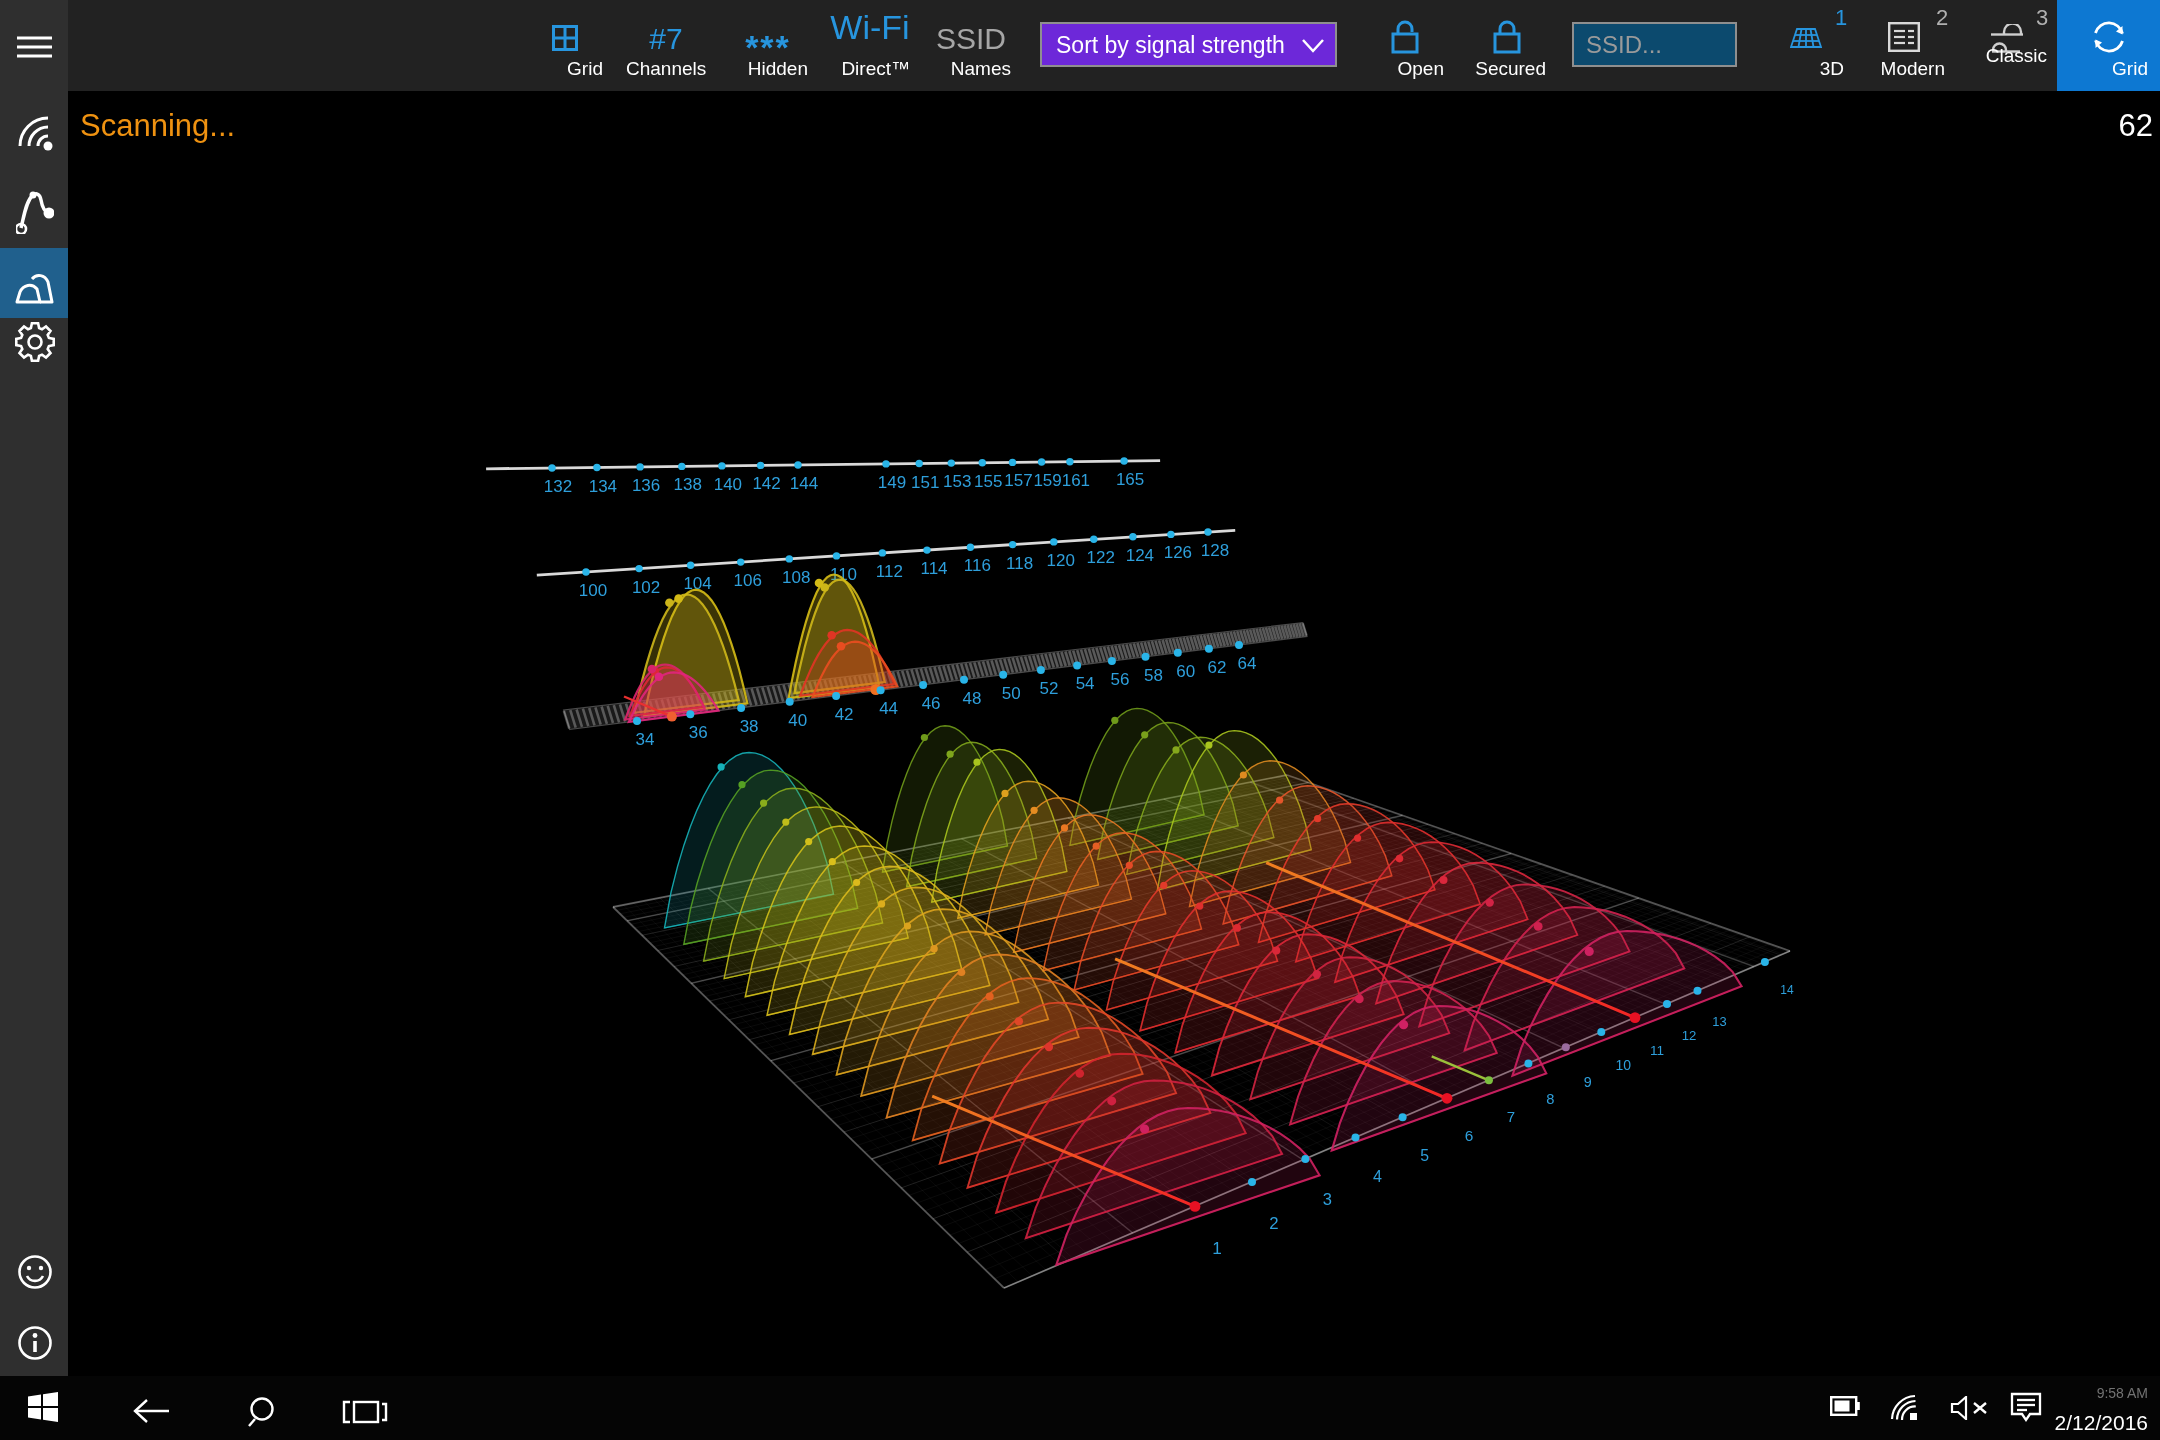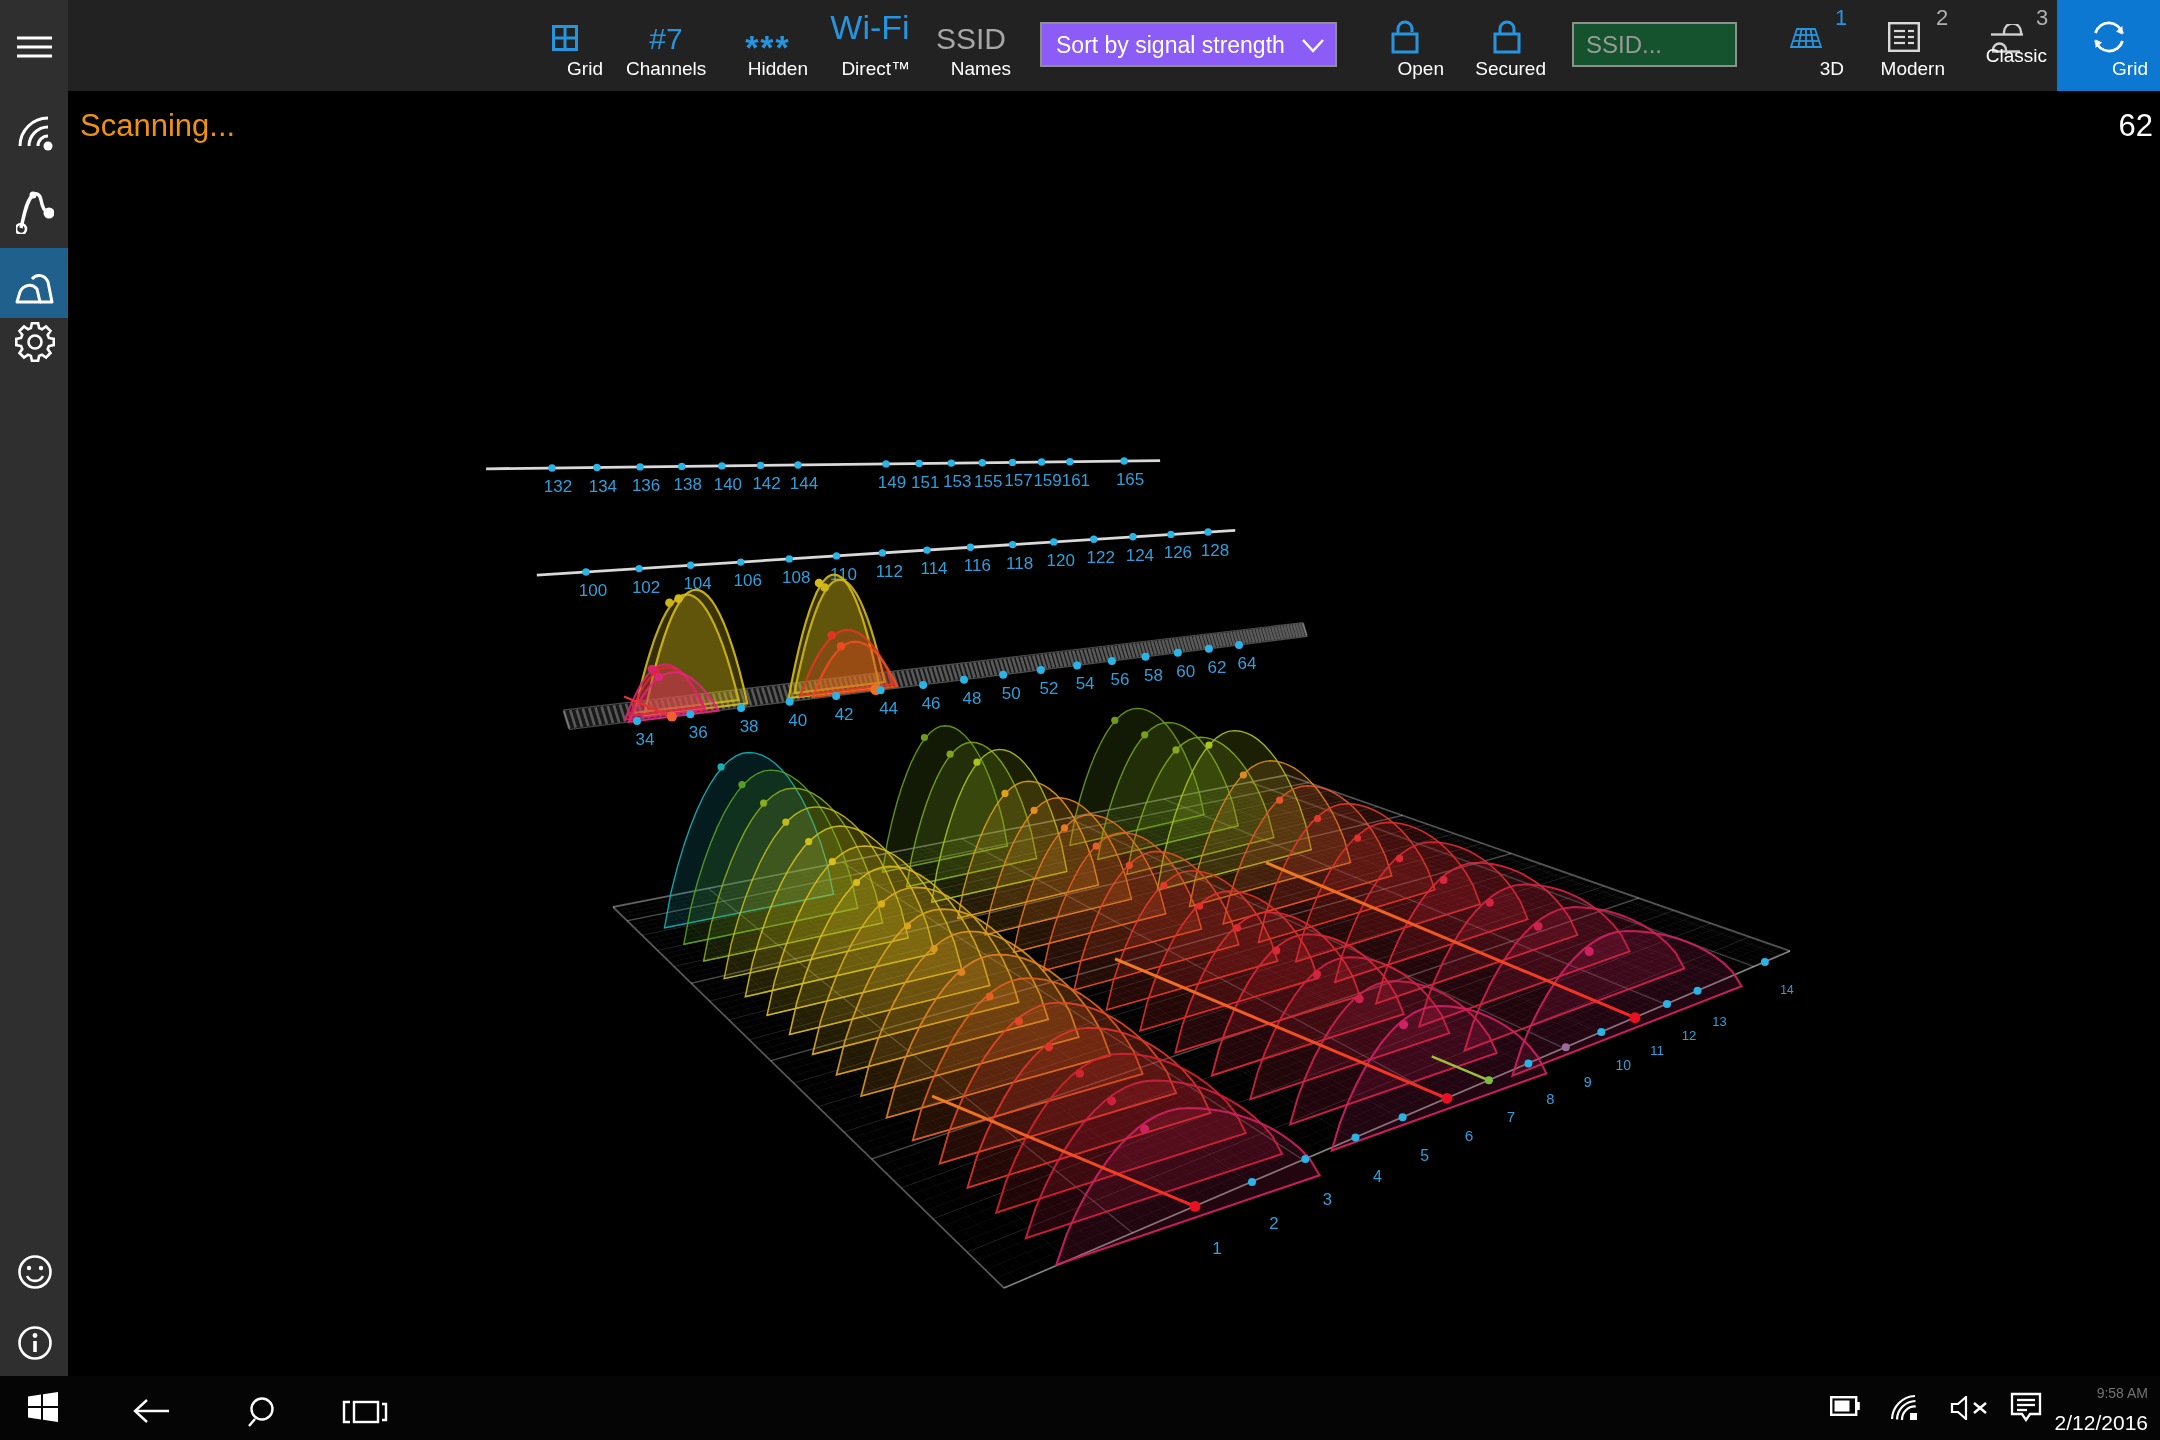--- a/index.html
+++ b/index.html
@@ -724,40 +724,40 @@
 
 <div class="tbico" style="left:728px;top:28px;width:80px;font-size:34px;letter-spacing:2px;font-weight:bold">***</div>
 <div class="tblab" style="left:728px;top:58px;width:80px">Hidden</div>
 
 <div class="tbico" style="left:830px;top:8px;width:80px;font-size:34px">Wi-Fi</div>
 <div class="tblab" style="left:830px;top:58px;width:80px">Direct™</div>
 
 <div class="tbico" style="left:931px;top:22px;width:80px;font-size:30px;color:#a6a6a6">SSID</div>
 <div class="tblab" style="left:931px;top:58px;width:80px">Names</div>
 
-<div class="abs" style="left:1040px;top:22px;width:297px;height:45px;border:2px solid #8f8f8f;background:#8b5cf6">
+<div class="abs" style="left:1040px;top:22px;width:297px;height:45px;border:2px solid #8f8f8f;background:#6d28d9">
   <div class="abs" style="left:14px;top:8px;color:#ffffff;font-size:23px">Sort by signal strength</div>
   <svg class="abs" style="left:260px;top:15px" width="22" height="14" viewBox="0 0 22 14">
       <path d="M1 1 L11 12 L21 1" fill="none" stroke="#ffffff" stroke-width="2.5"></path>
     </svg>
 </div>
 
 <svg class="abs" style="left:1391px;top:20px" width="28" height="34" viewBox="0 0 28 34">
   <rect x="2" y="14" width="24" height="18" fill="none" stroke="#2795de" stroke-width="3"></rect>
   <path d="M7 14 L7 9 A7 7 0 0 1 21 9 L21 12" fill="none" stroke="#2795de" stroke-width="3"></path>
 </svg>
 <div class="tblab" style="left:1364px;top:58px;width:80px">Open</div>
 
 <svg class="abs" style="left:1493px;top:20px" width="28" height="34" viewBox="0 0 28 34">
   <rect x="2" y="14" width="24" height="18" fill="none" stroke="#2795de" stroke-width="3"></rect>
   <path d="M7 14 L7 9 A7 7 0 0 1 21 9 L21 14" fill="none" stroke="#2795de" stroke-width="3"></path>
 </svg>
 <div class="tblab" style="left:1466px;top:58px;width:80px">Secured</div>
 
-<div class="abs" style="left:1572px;top:22px;width:165px;height:45px;border:2px solid #8f8f8f;background:#14532d">
+<div class="abs" style="left:1572px;top:22px;width:165px;height:45px;border:2px solid #8f8f8f;background:#0c4a6e">
   <div class="abs" style="left:12px;top:7px;color:#9a9a9a;font-size:24px">SSID...</div>
 </div>
 
 <svg class="abs" style="left:1790px;top:28px" width="32" height="20" viewBox="0 0 32 20">
   <g stroke="#2795de" stroke-width="1.8" fill="none">
     <path d="M7 1 L25 1 L31 19 L1 19 Z"></path>
     <line x1="11.5" y1="1" x2="8.5" y2="19"></line>
       <line x1="16" y1="1" x2="16" y2="19"></line>
       <line x1="20.5" y1="1" x2="23.5" y2="19"></line>
     <line x1="5" y1="7" x2="27" y2="7"></line>

